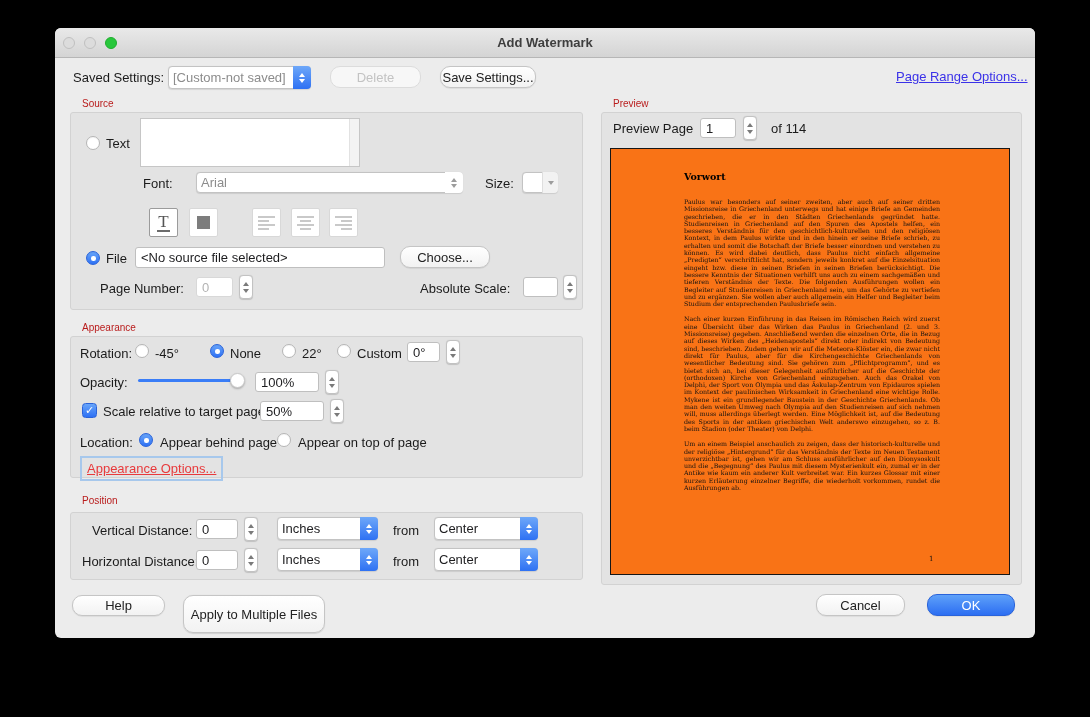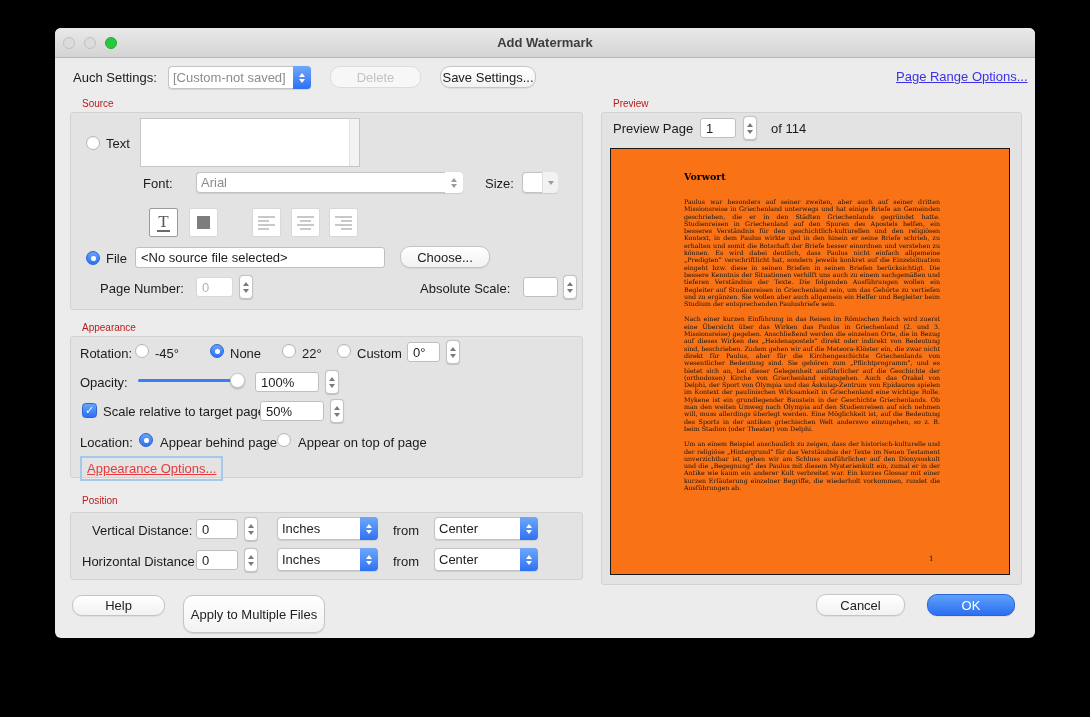--- a/index.html
+++ b/index.html
@@ -92,21 +92,21 @@
 
 <div class="win">
 
   <div class="titlebar">
     <div class="light gray" style="left:8px;"></div>
     <div class="light gray" style="left:29px;"></div>
     <div class="light green" style="left:50px;"></div>
     <div class="title">Add Watermark</div>
   </div>
 
-  <div class="lbl" style="left:18px;top:42px;">Auch Settings:</div>
+  <div class="lbl" style="left:18px;top:42px;">Saved Settings:</div>
   <div class="popup" style="left:113px;top:38px;width:143px;height:23px;">
     <span class="val gray">[Custom-not saved]</span>
     <span class="cap">
         <i class="t-up"></i>
         <i class="t-dn"></i>
       </span>
   </div>
   <div class="btn dis" style="left:275px;top:38px;width:91px;height:22px;">
     <span>Delete</span>
   </div>

